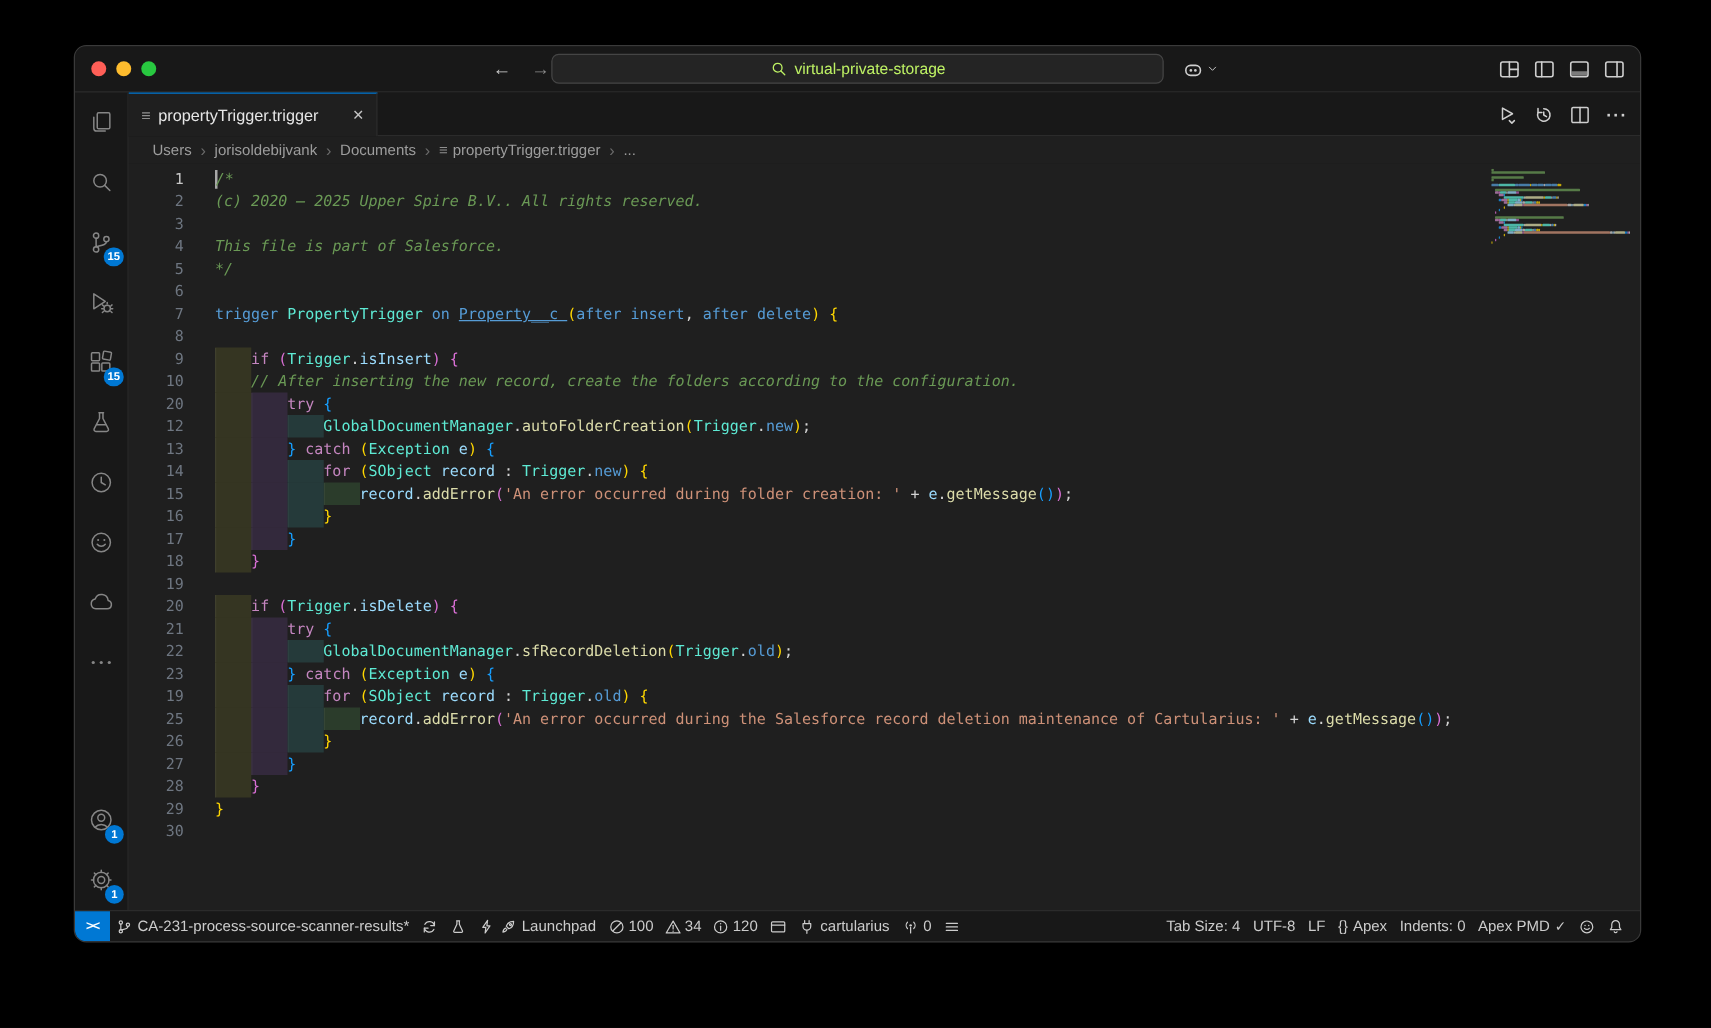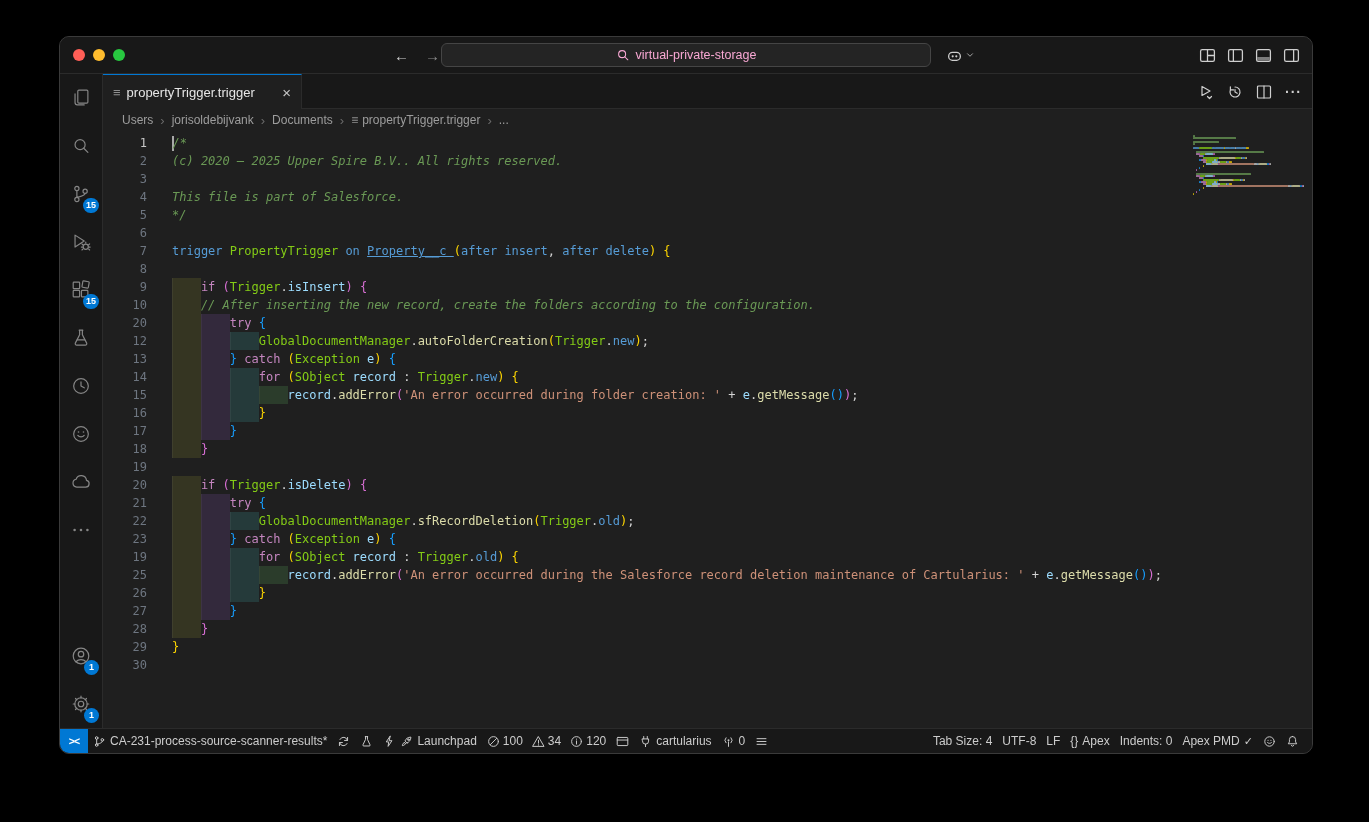--- a/index.html
+++ b/index.html
@@ -12,21 +12,21 @@
   
   .titlebar{height:36px;flex:none;background:#181818;border-bottom:1px solid #2b2b2b;
             display:flex;align-items:center;position:relative;color:#cfcfcf;}
   .traffic{display:flex;gap:8px;padding-left:13px;}
   .tl{width:12px;height:12px;border-radius:50%;}
   .tl.red{background:#ff5f57}.tl.yellow{background:#febc2e}.tl.green{background:#28c840}
   .nav{position:absolute;left:334px;top:0;height:36px;display:flex;align-items:center;gap:16px;font-size:15px;}
   .nav .fwd{color:#8a8a8a}
   .command-center{position:absolute;left:381px;top:6px;width:488px;height:22px;background:#242424;
                   border:1px solid #454545;border-radius:6px;display:flex;align-items:center;
-                  justify-content:center;gap:6px;color:#f9a8d4;font-size:12.5px;}
+                  justify-content:center;gap:6px;color:#bef264;font-size:12.5px;}
   .copilot{position:absolute;left:886px;top:0;height:36px;display:flex;align-items:center;gap:2px;color:#cfcfcf;}
   .layout-ctrls{position:absolute;right:12px;top:0;height:36px;display:flex;align-items:center;gap:11px;color:#cfcfcf;}
   svg.ic{fill:none;stroke:currentColor;stroke-width:1.2;stroke-linecap:round;stroke-linejoin:round;display:block;}
   .titlebar svg.ic,.layout-ctrls svg.ic{width:17px;height:17px;}
   .command-center svg.ic{width:14px;height:14px;}
   .copilot svg.cp{width:17px;height:17px;}
   .copilot svg.ch{width:10px;height:10px;}
 
   
   .main{flex:1;display:flex;min-height:0;}
@@ -67,21 +67,21 @@
   .code-line{height:18px;line-height:18px;font-family:"DejaVu Sans Mono",monospace;font-size:12px;
              white-space:pre;color:#d4d4d4;}
   .ind{display:inline-block;width:4ch;height:18px;vertical-align:top;box-shadow:inset 1px 0 0 rgba(255,255,255,.05);}
   .ir0{background:rgba(255,255,64,.10)}
   .ir1{background:rgba(187,110,255,.13)}
   .ir2{background:rgba(79,236,236,.13)}
   .ir3{background:rgba(127,255,127,.13)}
   .tk-cm{color:#6A9955;font-style:italic}
   .tk-kw{color:#569CD6}
   .tk-ctrl{color:#C586C0}
-  .tk-type{color:#84cc16}
+  .tk-type{color:#5eead4}
   .tk-fn{color:#DCDCAA}
   .tk-str{color:#CE9178}
   .tk-var{color:#9CDCFE}
   .tk-pl{color:#D4D4D4}
   .tk-b1{color:#FFD700}
   .tk-b2{color:#DA70D6}
   .tk-b3{color:#179FFF}
   .tk-link{color:#569CD6;text-decoration:underline}
   .cursor{display:inline-block;width:1.5px;height:15px;background:#a8a8a8;vertical-align:middle;margin-right:-1px;}
 

